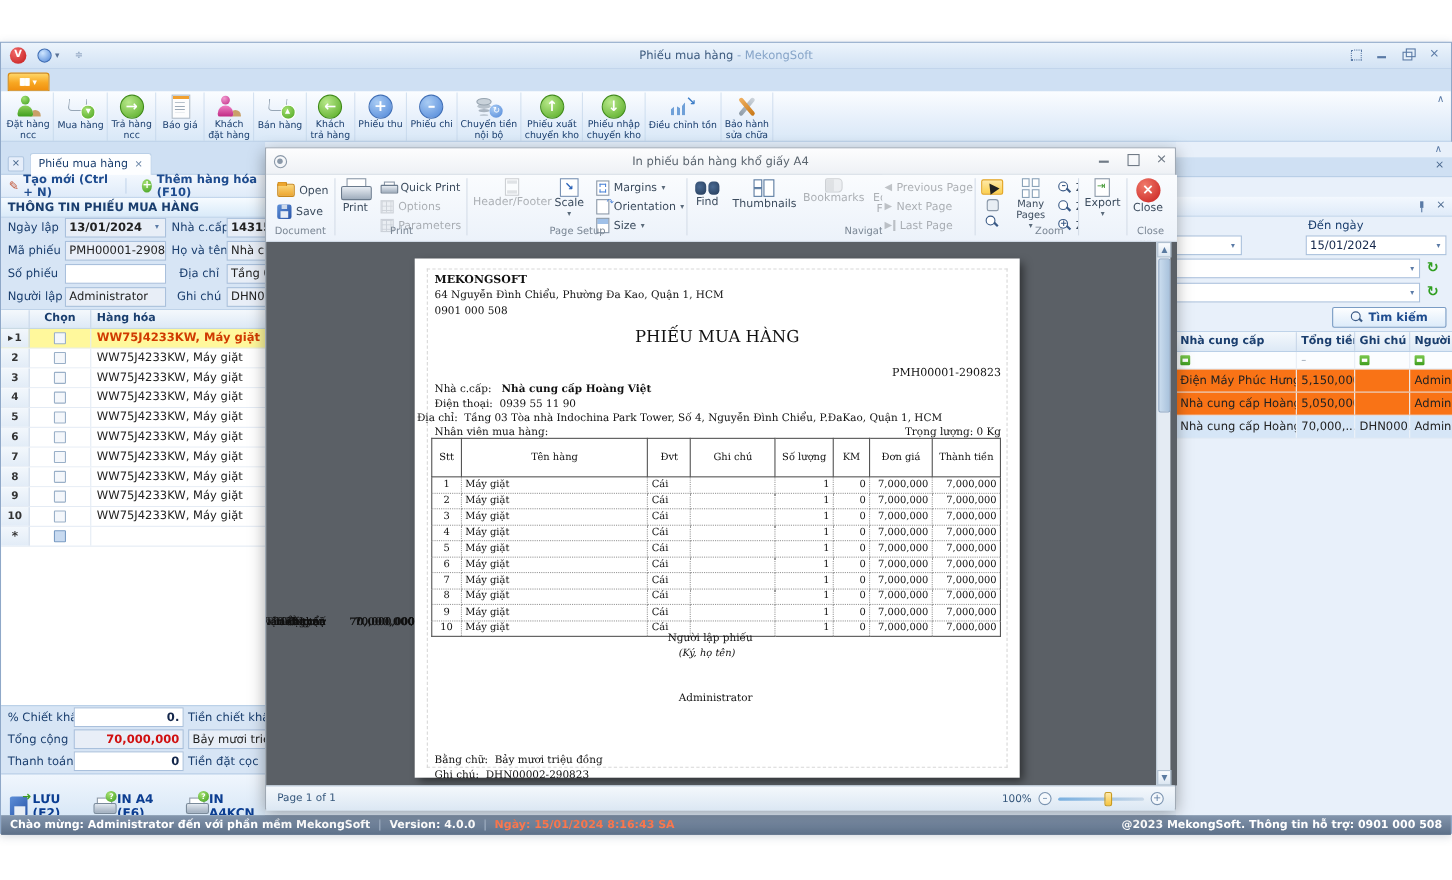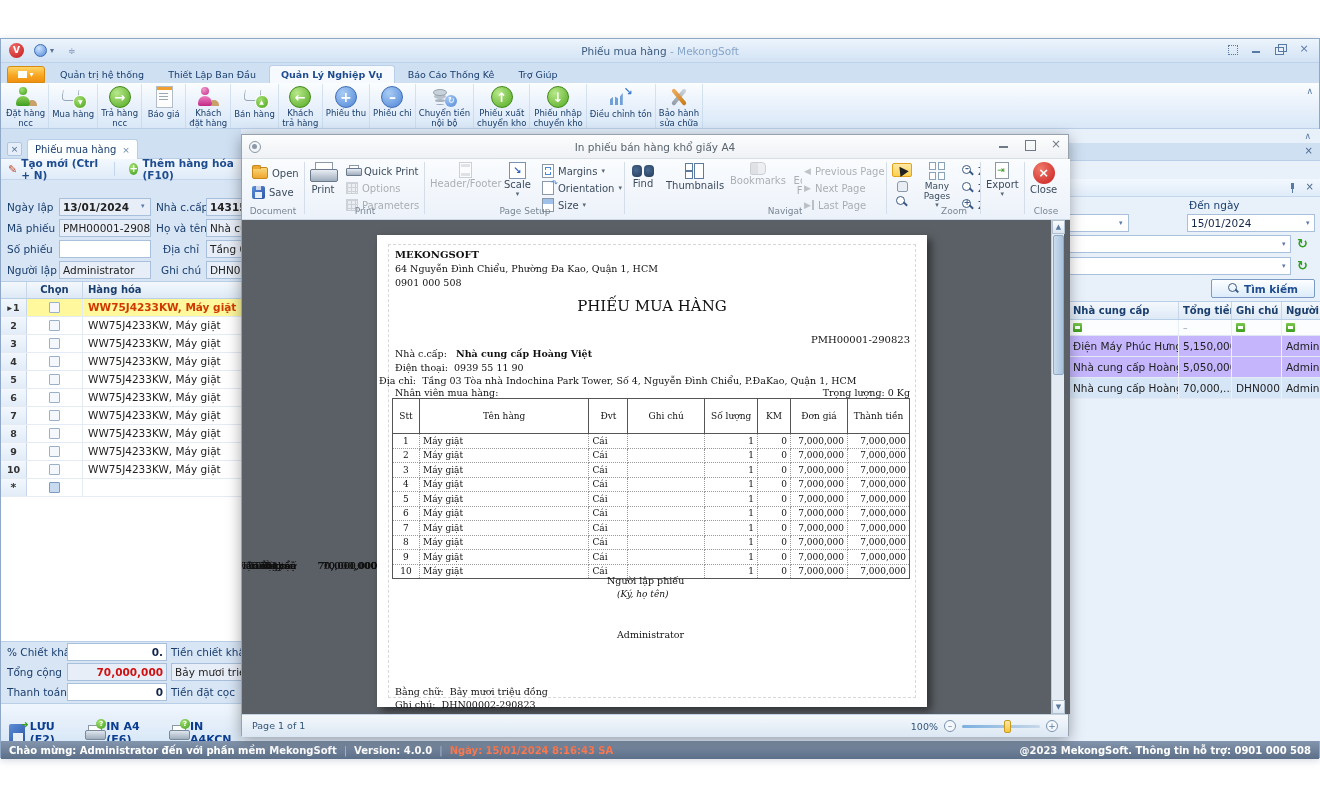--- a/index.html
+++ b/index.html
@@ -134,21 +134,21 @@
   .mag::before { content:""; position:absolute; left:0; top:0; width:7px; height:7px; border:1.5px solid #3a5a86; border-radius:50%; }
   .mag::after { content:""; position:absolute; left:7px; top:7px; width:4px; height:1.5px; background:#3a5a86; transform:rotate(45deg); }
   .rgrid { position:absolute; left:0; top:172px; width:100%; background:#fff; border-top:1px solid #b9cfe7; }
   .rg-head { display:flex; height:18px; background:linear-gradient(180deg,#f4f8fc,#dde9f6); border-bottom:1px solid #b9cfe7; font-size:10px; font-weight:bold; color:#1a3e6e; }
   .rg-head > div { line-height:17px; padding-left:4px; border-right:1px solid #c8d6e8; overflow:hidden; white-space:nowrap; }
   .rg-filter { display:flex; height:16px; border-bottom:1px solid #dfe8f2; background:#fbfdff; }
   .rg-filter > div { border-right:1px solid #e8eef6; display:flex; align-items:center; padding-left:4px; }
   .fico { width:9px; height:9px; border-radius:1px; background:linear-gradient(#7cc84e,#3f9e1f); position:relative; }
   .fico::before { content:""; position:absolute; left:2px; top:3px; width:5px; height:3px; background:#fff; }
   .fdash { color:#8a98a8; font-size:9px; }
-  .rrow { display:flex; height:21px; border-bottom:1px solid #e4ebf4; font-size:10.5px; color:#222; background:#c4b5fd; }
+  .rrow { display:flex; height:21px; border-bottom:1px solid #e4ebf4; font-size:10.5px; color:#222; background:#f97316; }
   .rrow > div { line-height:20px; padding-left:4px; border-right:1px solid #eef2f8; white-space:nowrap; overflow:hidden; }
   .rrow .c-total { text-align:right; padding-right:3px; }
   .rgrid .rrow:last-of-type { background:#d6e6f7; }
   .c-ncc { width:110px; } .c-total { width:53px; } .c-note { width:50px; } .c-user { width:39px; }
 
   
   .dialog { position:absolute; left:240px; top:5px; width:828px; height:602px; background:#eef3f9; border:1px solid #98a2ae; box-shadow:0 4px 14px rgba(0,0,0,.35); z-index:10; }
   .dlg-title { position:absolute; left:0; top:0; width:100%; height:24px; background:linear-gradient(180deg,#fdfdfe,#eef1f5); border-bottom:1px solid #d8dee6; }
   .dlg-icon { position:absolute; left:7px; top:6px; width:12px; height:12px; border:1.5px solid #8a98a8; border-radius:50%; }
   .dlg-icon::before { content:""; position:absolute; left:2px; top:2px; width:5px; height:5px; background:#8a98a8; border-radius:50%; }
@@ -267,28 +267,20 @@
         <span class="wic restore"></span>
         <span class="wic">×</span>
       </div>
     </div>
 
     <div class="tabrow">
       <div class="appmenu">
           <span class="blocks"></span>
           <span>▾</span>
         </div>
-      <div style="display:flex;align-items:flex-end;height:20px;">
-
-      <div class="rtab" data-active="false">Quản trị hệ thống</div>
-          <div class="rtab" data-active="false">Thiết Lập Ban Đầu</div>
-          <div class="rtab" data-active="true">Quản Lý Nghiệp Vụ</div>
-          <div class="rtab" data-active="false">Báo Cáo Thống Kê</div>
-          <div class="rtab" data-active="false">Trợ Giúp</div>
-        </div>
     </div>
 
     <div class="toolbar">
       <div style="display:flex;">
 
           <div class="rbtn">
             <span class="ric" data-icon="person-bag-green"></span>
             <span class="lab">Đặt hàng</span>
             <span class="lab">ncc</span>
           </div>
@@ -384,20 +376,21 @@
             <span class="x">×</span>
           </div>
         </div>
         <div class="actionrow">
           <span class="pencil">✎</span>
           <span>Tạo mới (Ctrl + N)</span>
           <span class="sep-v"></span>
           <span class="gplus">+</span>
           <span>Thêm hàng hóa (F10)</span>
         </div>
+        <div class="sec-header">THÔNG TIN PHIẾU MUA HÀNG</div>
 
         <div class="form">
           <div class="frow" style="left:0;top:0;width:100%;">
             <span class="flabel" style="left:6px;">Ngày lập</span>
             <span class="ffield bold" style="left:58px;width:92px;">13/01/2024</span>
             <span class="fcaret" style="left:140px;">▾</span>
             <span class="flabel" style="left:155px;">Nhà c.cấp</span>
             <span class="ffield bold" style="left:205px;width:90px;">14315, Nhà cung cấp Hoàng Việt</span>
           </div>
           <div class="frow" style="left:0;top:21px;width:100%;">

